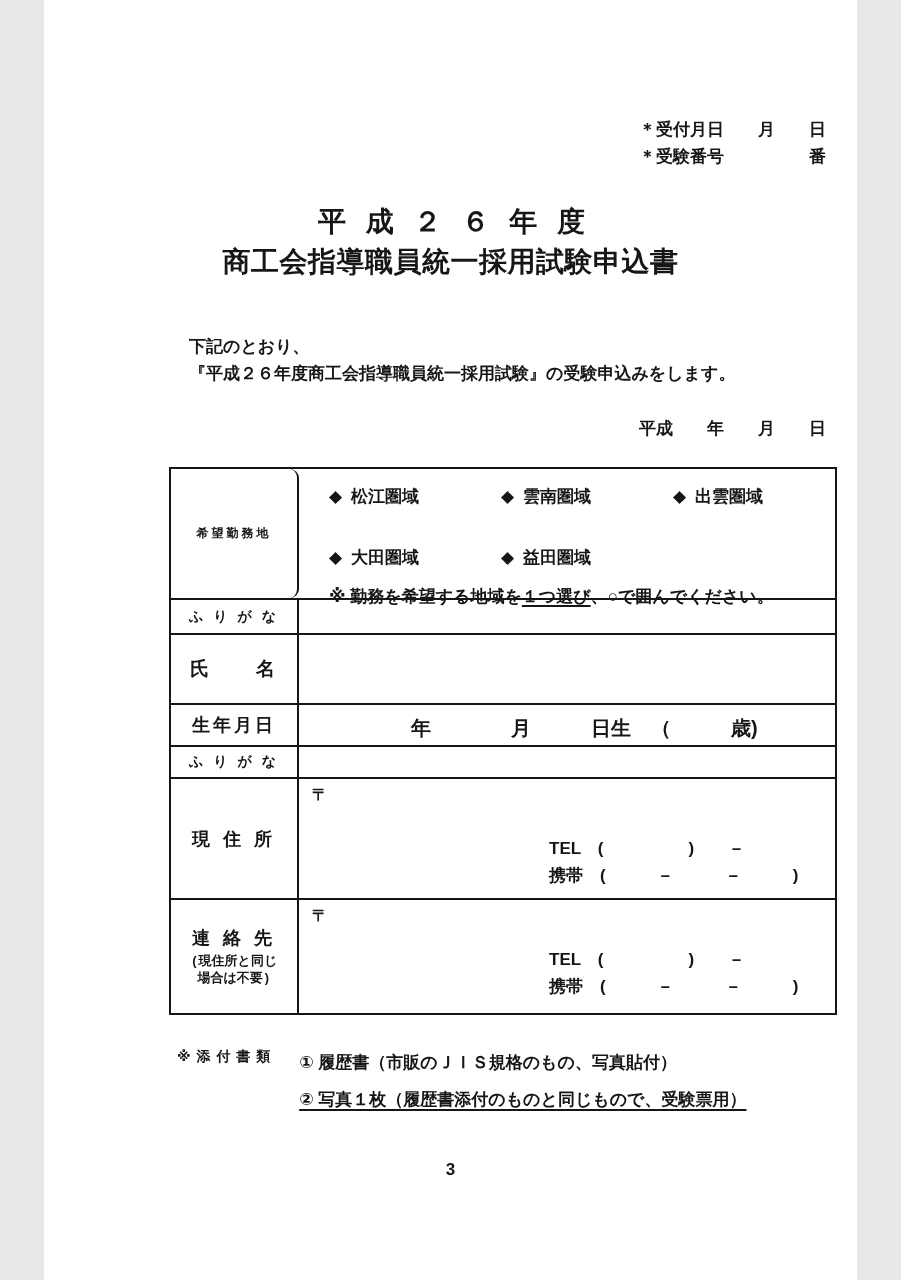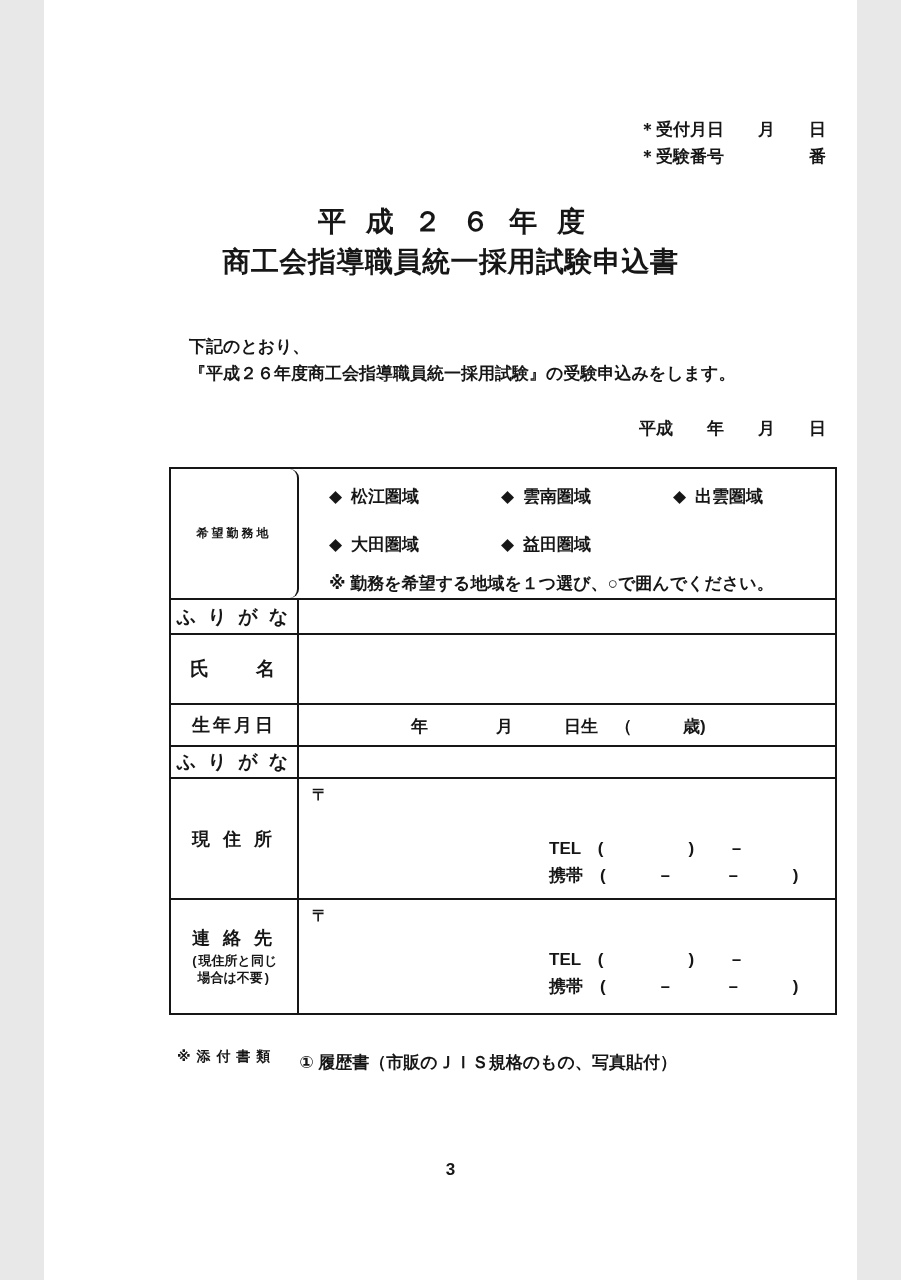--- a/index.html
+++ b/index.html
@@ -43,37 +43,37 @@
 
   .row-wish     { height:129px; }
   .row-furi1    { height:35px; }
   .row-name     { height:70px; }
   .row-birth    { height:42px; }
   .row-furi2    { height:32px; }
   .row-addr     { height:121px; }
   .row-contact  { height:115px; }
 
   .lbl-wish  { font-size:12px; letter-spacing:3px;border-radius:9px; }
-  .lbl-furi  { font-size:19px; letter-spacing:3px; }
+  .lbl-furi  { font-size:14px; letter-spacing:3px; }
   .lbl-name  { font-size:19px; letter-spacing:3px; }
   .lbl-birth { font-size:18px; letter-spacing:3px; }
   .lbl-addr  { font-size:18px; letter-spacing:4px; }
   .lbl-contact { font-size:18px; letter-spacing:4px; }
   .lbl-sub   { font-size:13px; letter-spacing:0; line-height:17px; margin-top:3px;font-family:Liberation Mono, monospace; }
 
   .optline { padding-left:30px; font-size:17px; }
   .optline1 { margin-top:16px; }
-  .optline2 { margin-top:25px; }
+  .optline2 { margin-top:38px; }
   .opt { display:inline-block; width:172px; }
   .opt:last-child { width:auto; }
   .diamond { display:inline-block; margin-right:9px; }
   .wish-note { padding-left:30px; margin-top:16px; font-size:17px; }
-  .wish-note .em { text-decoration-thickness:2px; text-underline-offset:3px; }
+  .wish-note .em { text-decoration:underline; text-decoration-thickness:2px; text-underline-offset:3px; }
 
-  .birth-content { padding:10px 0 0 112px; font-size:17px; }
+  .birth-content { padding:10px 0 0 112px; font-size:20px; }
 
   .postal { position:absolute; left:13px; top:6px; font-size:16px; }
   .phone  { position:absolute; left:250px; bottom:9px; font-size:17px; line-height:27px; }
   .phone-contact { bottom:13px; }
 
   
   .attach { position:absolute; left:133px; top:1044px; display:flex; }
   .attach-label { font-size:14px; margin-top:4px; letter-spacing:1px; }
   .attach-items { margin-left:28px; font-size:17px; line-height:37px; }
   .attach-item2 { text-decoration:underline; text-decoration-thickness:2px; text-underline-offset:4px; }
@@ -166,18 +166,19 @@
         </div>
       </div>
     </div>
 
   </div>
 
   <div class="attach">
     <div class="attach-label" data-bind="attachments.label">※ 添 付 書 類</div>
     <div class="attach-items">
       <div data-bind="attachments.item1">① 履歴書（市販のＪＩＳ規格のもの、写真貼付）</div>
+      <div class="attach-item2" data-bind="attachments.item2">② 写真１枚（履歴書添付のものと同じもので、受験票用）</div>
     </div>
   </div>
 
   <div class="pageno" data-bind="document.page_number">3</div>
 
 </div>
 
 </body></html>

